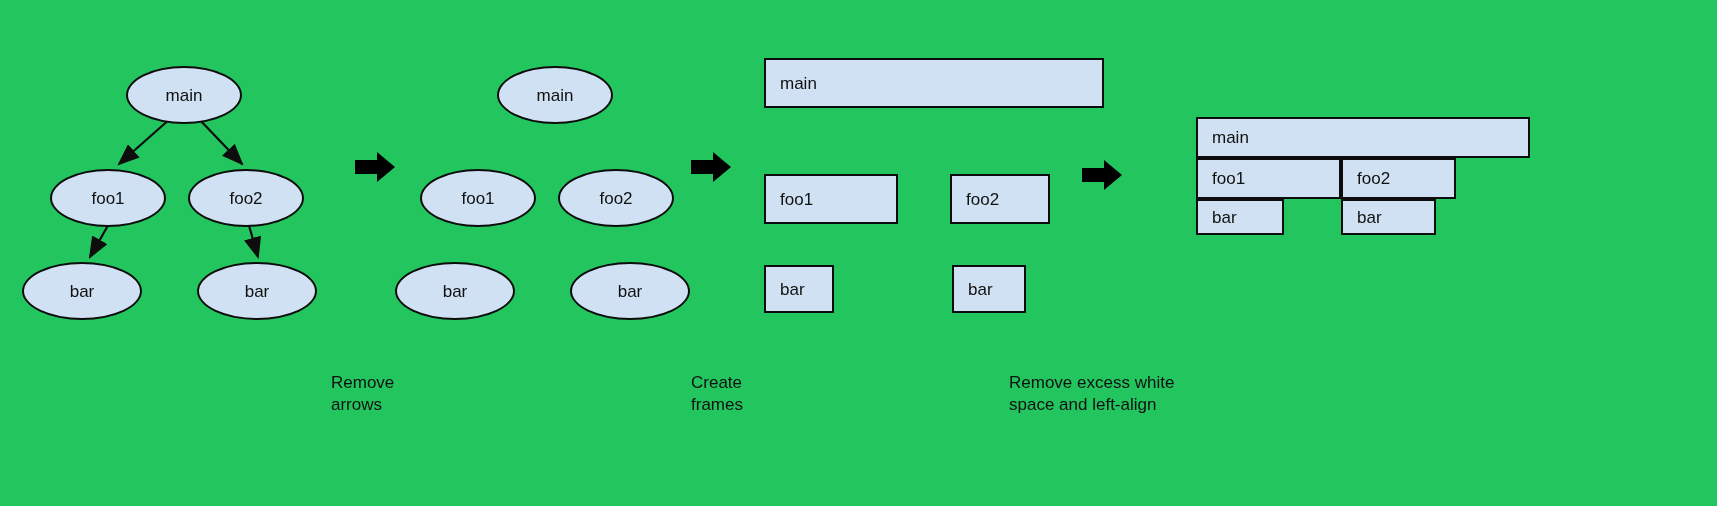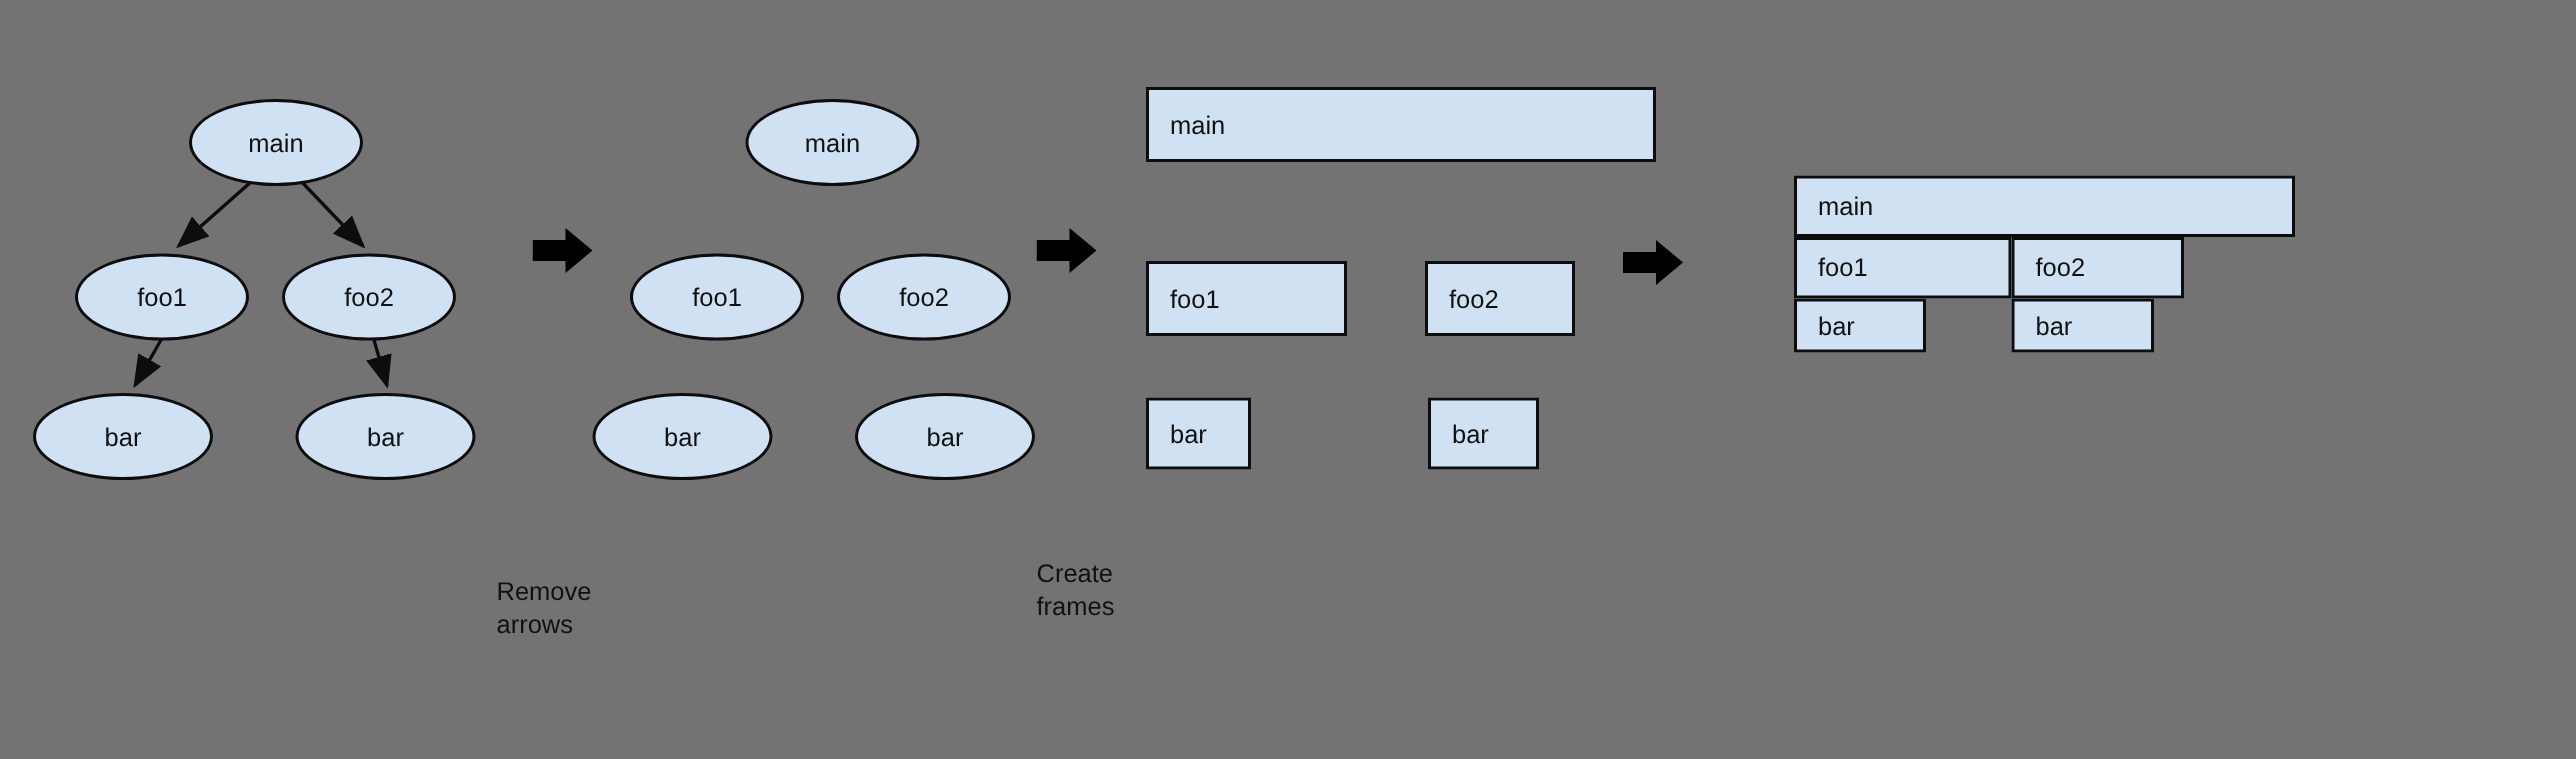--- a/index.html
+++ b/index.html
@@ -8,21 +8,21 @@
     background: #ffffff;
   }
   body {
     font-family: "Liberation Sans", sans-serif;
     color: #1a1a1a;
   }
   #canvas {
     position: relative;
     width: 1717px;
     height: 506px;
-    background: #737373;
+    background: #22c55e;
     overflow: hidden;
   }
   .node-ellipse {
     position: absolute;
     box-sizing: border-box;
     background: #cfe1f2;
     border: 2px solid #0d0d0d;
     border-radius: 50%;
     display: flex;
     align-items: center;
@@ -94,21 +94,21 @@
   <div class="node-ellipse" style="left:22px; top:262px; width:120px; height:58px;">
     <span>bar</span>
   </div>
   <div class="node-ellipse" style="left:197px; top:262px; width:120px; height:58px;">
     <span>bar</span>
   </div>
 
   <svg class="step-arrow" style="left:355px; top:150px;" viewBox="0 0 40 34" xmlns="http://www.w3.org/2000/svg">
     <path d="M0,10 L22,10 L22,2 L40,17 L22,32 L22,24 L0,24 Z" fill="#000000"></path>
   </svg>
-  <div class="caption" style="left:331px; top:384px;">Remove
+  <div class="caption" style="left:331px; top:372px;">Remove
 arrows</div>
 
   <div class="node-ellipse" style="left:497px; top:66px; width:116px; height:58px;">
     <span>main</span>
   </div>
   <div class="node-ellipse" style="left:420px; top:169px; width:116px; height:58px;">
     <span>foo1</span>
   </div>
   <div class="node-ellipse" style="left:558px; top:169px; width:116px; height:58px;">
     <span>foo2</span>
@@ -138,20 +138,22 @@
   <div class="node-rect" style="left:764px; top:265px; width:70px; height:48px;">
     <span>bar</span>
   </div>
   <div class="node-rect" style="left:952px; top:265px; width:74px; height:48px;">
     <span>bar</span>
   </div>
 
   <svg class="step-arrow" style="left:1082px; top:158px;" viewBox="0 0 40 34" xmlns="http://www.w3.org/2000/svg">
     <path d="M0,10 L22,10 L22,2 L40,17 L22,32 L22,24 L0,24 Z" fill="#000000"></path>
   </svg>
+  <div class="caption" style="left:1009px; top:372px;">Remove excess white
+space and left-align</div>
 
   <div class="node-rect" style="left:1196px; top:117px; width:334px; height:41px;">
     <span>main</span>
   </div>
   <div class="node-rect" style="left:1196px; top:158px; width:145px; height:41px;">
     <span>foo1</span>
   </div>
   <div class="node-rect" style="left:1341px; top:158px; width:115px; height:41px;">
     <span>foo2</span>
   </div>

